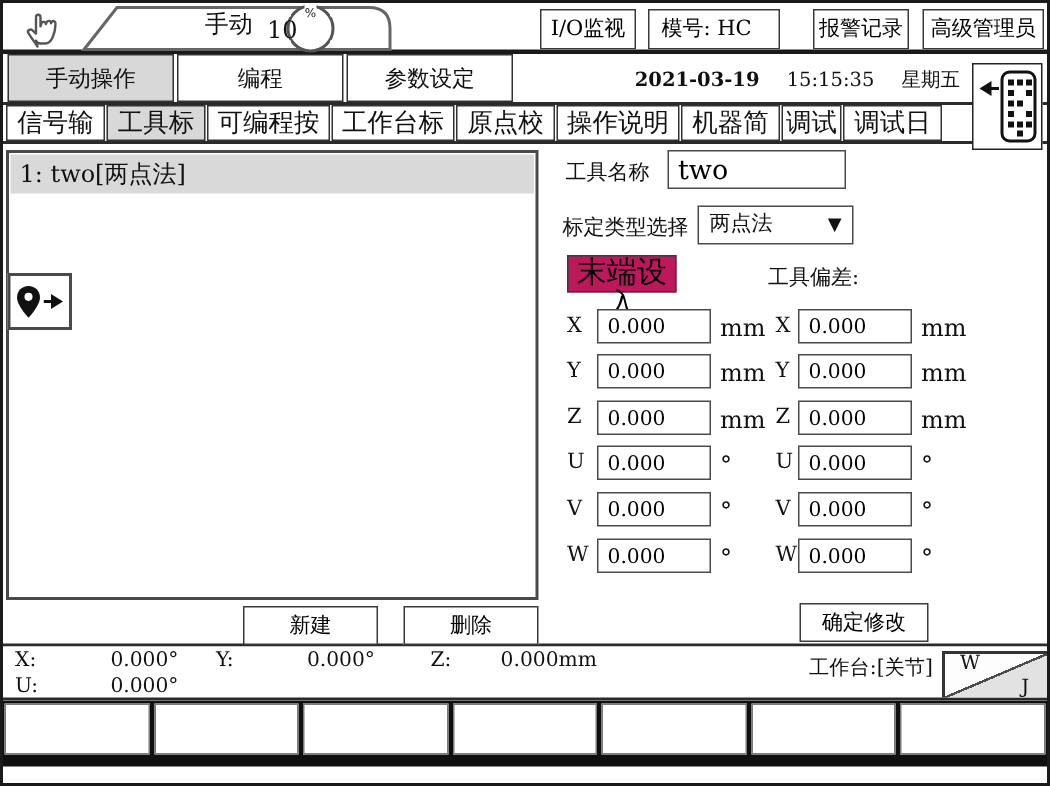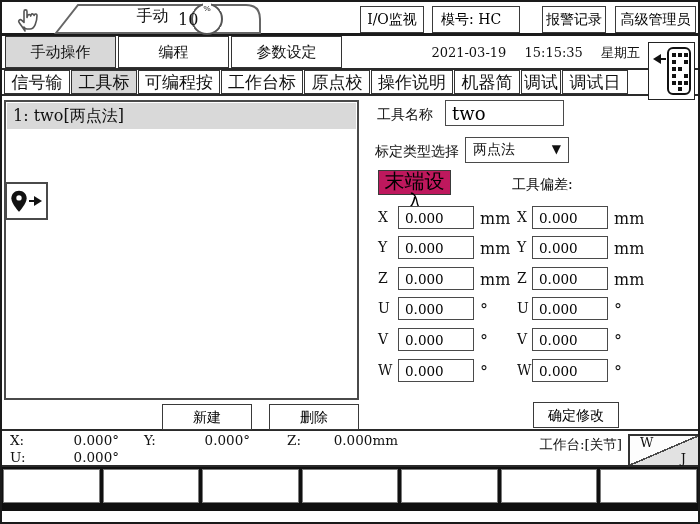--- a/index.html
+++ b/index.html
@@ -128,21 +128,21 @@
     <button class="tb-btn btn-model">模号: HC</button>
     <button class="tb-btn btn-alarm">报警记录</button>
     <button class="tb-btn btn-admin">高级管理员</button>
   </div>
 
   <div class="row2">
     <div class="main-tab active">手动操作</div>
     <div class="main-tab">编程</div>
     <div class="main-tab">参数设定</div>
     <div class="datetime">
-      <span style="margin-left:0;">2021-03-19</span>
+      <span style="margin-left:0;font-weight:bold;">2021-03-19</span>
       <span>15:15:35</span>
       <span>星期五</span>
     </div>
   </div>
 
   <div class="row3">
     <div class="sub-tab st-w66">信号输出</div>
     <div class="sub-tab st-w66 active">工具标定</div>
     <div class="sub-tab st-w82">可编程按键</div>
     <div class="sub-tab st-w82">工作台标定</div>

